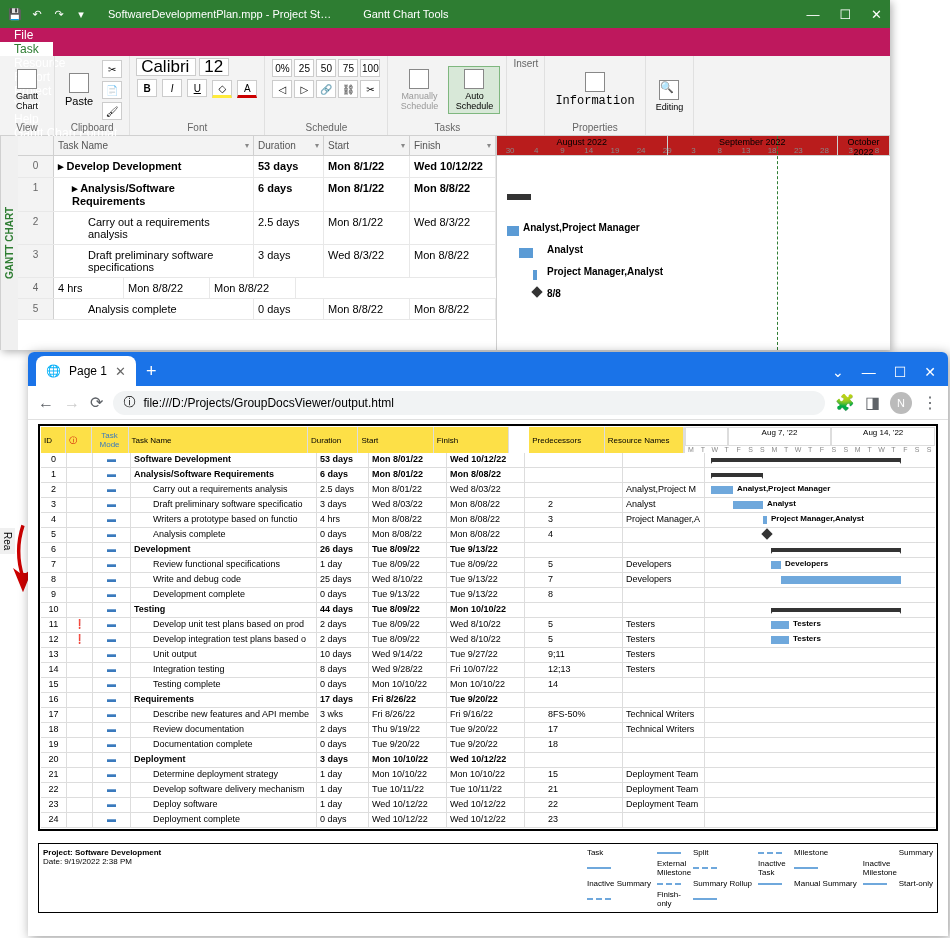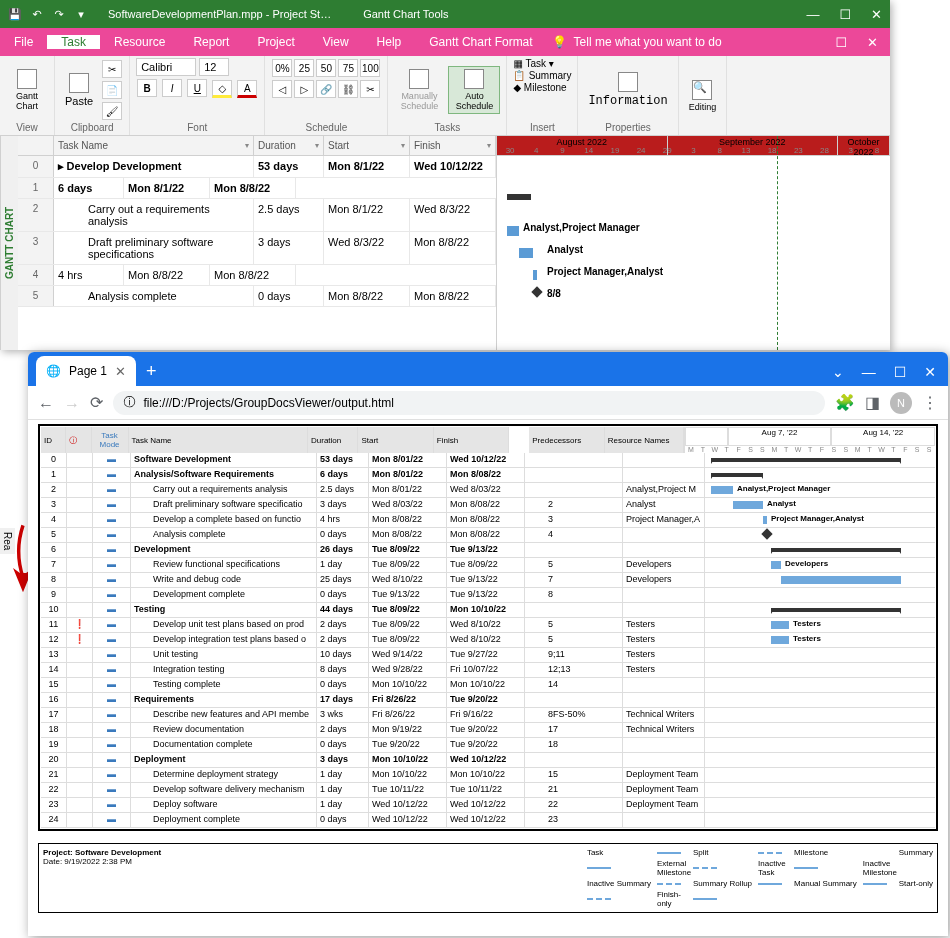--- a/index.html
+++ b/index.html
@@ -6,33 +6,33 @@
 body { background:#fff; width:950px; height:938px; position:relative; overflow:hidden; }
 
 
 .msp { position:absolute; top:0; left:0; width:890px; height:350px; background:#fff; box-shadow:2px 2px 8px rgba(0,0,0,.3); }
 .msp-titlebar { height:28px; background:#2e7d32; display:flex; align-items:center; padding:0 8px; color:#fff; font-size:11px; }
 .msp-titlebar .qat { display:flex; gap:8px; margin-right:20px; }
 .msp-titlebar .qat span { width:14px; text-align:center; }
 .msp-titlebar .title { flex:0 0 auto; }
 .msp-titlebar .tools-label { margin-left:32px; }
 .msp-titlebar .winbtns { margin-left:auto; display:flex; gap:20px; font-size:13px; }
-.msp-menubar { height:28px; background:#ec4899; display:flex; align-items:center; color:#fff; font-size:12px; }
+.msp-menubar { height:28px; background:#be185d; display:flex; align-items:flex-start; color:#fff; font-size:12px;flex-direction:column; }
 .msp-menubar .tab { padding:0 14px; display:flex; align-items:center; cursor:pointer; }
 .msp-menubar .tab.active { background:#fff; color:#2e7d32; }
 .msp-menubar .tellme { display:flex; align-items:center; gap:6px; margin-left:6px; }
 .msp-menubar .winbtns { margin-left:auto; display:flex; gap:20px; padding-right:12px; font-size:13px; align-items:center;}
 .msp-ribbon { height:80px; background:#f3f3f3; border-bottom:1px solid #d0d0d0; display:flex; font-size:11px; }
 .rgroup { display:flex; flex-direction:column; border-right:1px solid #e0e0e0; padding:2px 6px; }
 .rgroup-body { flex:1; display:flex; align-items:center; gap:4px; }
 .rgroup-label { text-align:center; color:#666; font-size:10px; }
 .rbtn { display:flex; flex-direction:column; align-items:center; justify-content:center; padding:2px 4px; gap:2px; }
 .rbtn .ico { width:20px; height:20px; border:1px solid #888; background:#fff; }
 .rbtn.highlighted { background:#d8e8d8; border:1px solid #7fb77f; }
-.fontcombo { height:18px; font-size:11px; border:1px solid #ccc; padding:0 4px; background:#fff; display:inline-flex; align-items:center; }
+.fontcombo { height:18px; font-size:17px; border:1px solid #ccc; padding:0 4px; background:#fff; display:inline-flex; align-items:center; }
 .fbtn { width:20px; height:18px; border:1px solid #ccc; background:#fff; display:inline-flex; align-items:center; justify-content:center; font-size:10px; margin:1px; }
 
 .msp-content { display:flex; height:214px; }
 .msp-sidelabel { width:18px; background:#f0f0f0; border-right:1px solid #d0d0d0; writing-mode:vertical-rl; transform:rotate(180deg); font-size:10px; color:#2e7d32; font-weight:bold; display:flex; align-items:center; justify-content:center; padding:6px 0;}
 .msp-table { flex:0 0 478px; overflow:hidden; font-size:11px; }
 .msp-table-header { display:flex; height:20px; background:#f3f3f3; border-bottom:1px solid #d0d0d0; }
 .msp-th { padding:2px 4px; border-right:1px solid #d0d0d0; font-size:10px; color:#555; display:flex; align-items:center; justify-content:space-between; }
 .msp-th .dd { color:#888; font-size:8px; }
 .msp-row { display:flex; border-bottom:1px solid #e8e8e8; }
 .msp-td { padding:4px 4px; border-right:1px solid #e8e8e8; font-size:11px; }
@@ -64,21 +64,21 @@
 .br-tab .close { color:#666; font-size:13px; }
 .br-newtab { color:#fff; font-size:18px; padding:0 10px; height:30px; display:flex; align-items:center; }
 .br-tabbar .winbtns { margin-left:auto; color:#fff; display:flex; gap:18px; padding-right:12px; font-size:14px; align-items:center; padding-bottom:6px;}
 .br-addrbar { height:34px; display:flex; align-items:center; gap:10px; padding:0 10px; border-bottom:1px solid #e0e0e0; background:#fff; }
 .br-addrbar .navico { color:#5f6368; font-size:16px; }
 .br-addr { flex:1; height:24px; background:#f1f3f4; border-radius:12px; display:flex; align-items:center; padding:0 10px; font-size:12px; gap:8px; }
 .br-avatar { width:22px; height:22px; border-radius:50%; background:#bbb; color:#fff; display:flex; align-items:center; justify-content:center; font-size:11px; }
 
 .br-content { padding:4px 10px 10px 10px; height:516px; overflow:auto; font-size:10px; }
 .outbox { border:2px solid #000; padding:1px; }
-.out-th { padding:2px 3px; border-right:1px solid #ddd; background:#e5e5e5; font-weight:normal; }
+.out-th { padding:2px 3px; border-right:1px solid #ddd; background:#fde047; font-weight:normal; }
 .out-row { display:flex; border-bottom:1px solid #ddd; height:15px; align-items:stretch; }
 .out-td { padding:1px 3px; border-right:1px solid #ddd; font-size:9px; white-space:nowrap; overflow:hidden; }
 .oc-id{width:26px;text-align:center;} .oc-i{width:26px;text-align:center;color:#c00;} .oc-mode{width:38px;text-align:center;color:#3a7abd;}
 .oc-name{width:186px;} .oc-dur{width:52px;} .oc-start{width:78px;} .oc-finish{width:78px;} .oc-pred{width:78px;margin-left:20px;} .oc-res{width:82px;}
 .oc-gantt { flex:1; position:relative; border-right:none; }
 .out-td.bold{font-weight:bold;} .oi2{padding-left:22px;}
 .gbar { position:absolute; top:3px; height:8px; background:#6fa8dc; }
 .gbar.sum { height:4px; background:#333; top:5px; }
 .gbar.sum::before,.gbar.sum::after{content:"";position:absolute;top:0;width:0;height:0;border-top:6px solid #333;}
 .gbar.sum::before{left:0;border-right:4px solid transparent;}
@@ -197,25 +197,20 @@
             <span style="font-size:9px;width:42px;text-align:center;color:#999;">Manually Schedule</span>
           </div>
       <div class="rbtn highlighted">
             <div class="ico"></div>
             <span style="font-size:9px;width:42px;text-align:center;">Auto Schedule</span>
           </div>
     </div>
         <div class="rgroup-label">Tasks</div>
       </div>
     <div class="rgroup">
-        <div class="rgroup-body" style="flex-direction:column;align-items:flex-start;gap:1px;font-size:10px;">
-      <div>▦ <span>Task</span> ▾</div>
-      <div>📋 <span>Summary</span></div>
-      <div>◆ <span>Milestone</span></div>
-    </div>
         <div class="rgroup-label">Insert</div>
       </div>
     <div class="rgroup">
         <div class="rgroup-body">
           <div class="rbtn">
             <div class="ico"></div>
             <span style="font-size:12px;font-family:Liberation Mono, monospace;">Information</span>
           </div>
         </div>
         <div class="rgroup-label">Properties</div>
@@ -256,20 +251,21 @@
       <div id="msp-rows">
           <div class="msp-row">
             <div class="msp-td msp-rownum">0</div>
   <div class="msp-td c-name bold indent0">▸ Develop Development</div>
   <div class="msp-td c-dur bold">53 days</div>
   <div class="msp-td c-start bold">Mon 8/1/22</div>
   <div class="msp-td c-finish bold">Wed 10/12/22</div>
           </div>
           <div class="msp-row">
             <div class="msp-td msp-rownum">1</div>
+  <div class="msp-td c-name bold indent1">▸ Analysis/Software Requirements</div>
   <div class="msp-td c-dur bold">6 days</div>
   <div class="msp-td c-start bold">Mon 8/1/22</div>
   <div class="msp-td c-finish bold">Mon 8/8/22</div>
           </div>
           <div class="msp-row">
             <div class="msp-td msp-rownum">2</div>
   <div class="msp-td c-name  indent2">Carry out a requirements analysis</div>
   <div class="msp-td c-dur ">2.5 days</div>
   <div class="msp-td c-start ">Mon 8/1/22</div>
   <div class="msp-td c-finish ">Wed 8/3/22</div>
@@ -484,21 +480,21 @@
   <div class="out-td oc-res">Analyst</div>
   <div class="out-td oc-gantt">
               <div class="gbar" style="left:28px;width:30px;"></div>
               <div class="glabel" style="left:62px;">Analyst</div>
             </div>
           </div>
           <div class="out-row">
             <div class="out-td oc-id">4</div>
   <div class="out-td oc-i"></div>
   <div class="out-td oc-mode">▬</div>
-  <div class="out-td oc-name  oi2">Develop a complete based on functio</div>
+  <div class="out-td oc-name  oi2">Writers a prototype based on functio</div>
   <div class="out-td oc-dur ">4 hrs</div>
   <div class="out-td oc-start ">Mon 8/08/22</div>
   <div class="out-td oc-finish ">Mon 8/08/22</div>
   <div class="out-td oc-pred">3</div>
   <div class="out-td oc-res">Project Manager,A</div>
   <div class="out-td oc-gantt">
               <div class="gbar" style="left:58px;width:4px;"></div>
               <div class="glabel" style="left:66px;">Project Manager,Analyst</div>
             </div>
           </div>
@@ -612,21 +608,21 @@
   <div class="out-td oc-res">Testers</div>
   <div class="out-td oc-gantt">
               <div class="gbar" style="left:66px;width:18px;"></div>
               <div class="glabel" style="left:88px;">Testers</div>
             </div>
           </div>
           <div class="out-row">
             <div class="out-td oc-id">13</div>
   <div class="out-td oc-i"></div>
   <div class="out-td oc-mode">▬</div>
-  <div class="out-td oc-name  oi2">Unit testing</div>
+  <div class="out-td oc-name  oi2">Unit output</div>
   <div class="out-td oc-dur ">10 days</div>
   <div class="out-td oc-start ">Wed 9/14/22</div>
   <div class="out-td oc-finish ">Tue 9/27/22</div>
   <div class="out-td oc-pred">9;11</div>
   <div class="out-td oc-res">Testers</div>
   <div class="out-td oc-gantt"></div>
           </div>
           <div class="out-row">
             <div class="out-td oc-id">14</div>
   <div class="out-td oc-i"></div>
@@ -674,21 +670,21 @@
   <div class="out-td oc-pred">8FS-50%</div>
   <div class="out-td oc-res">Technical Writers</div>
   <div class="out-td oc-gantt"></div>
           </div>
           <div class="out-row">
             <div class="out-td oc-id">18</div>
   <div class="out-td oc-i"></div>
   <div class="out-td oc-mode">▬</div>
   <div class="out-td oc-name  oi2">Review documentation</div>
   <div class="out-td oc-dur ">2 days</div>
-  <div class="out-td oc-start ">Mon 9/19/22</div>
+  <div class="out-td oc-start ">Thu 9/19/22</div>
   <div class="out-td oc-finish ">Tue 9/20/22</div>
   <div class="out-td oc-pred">17</div>
   <div class="out-td oc-res">Technical Writers</div>
   <div class="out-td oc-gantt"></div>
           </div>
           <div class="out-row">
             <div class="out-td oc-id">19</div>
   <div class="out-td oc-i"></div>
   <div class="out-td oc-mode">▬</div>
   <div class="out-td oc-name  oi2">Documentation complete</div>

